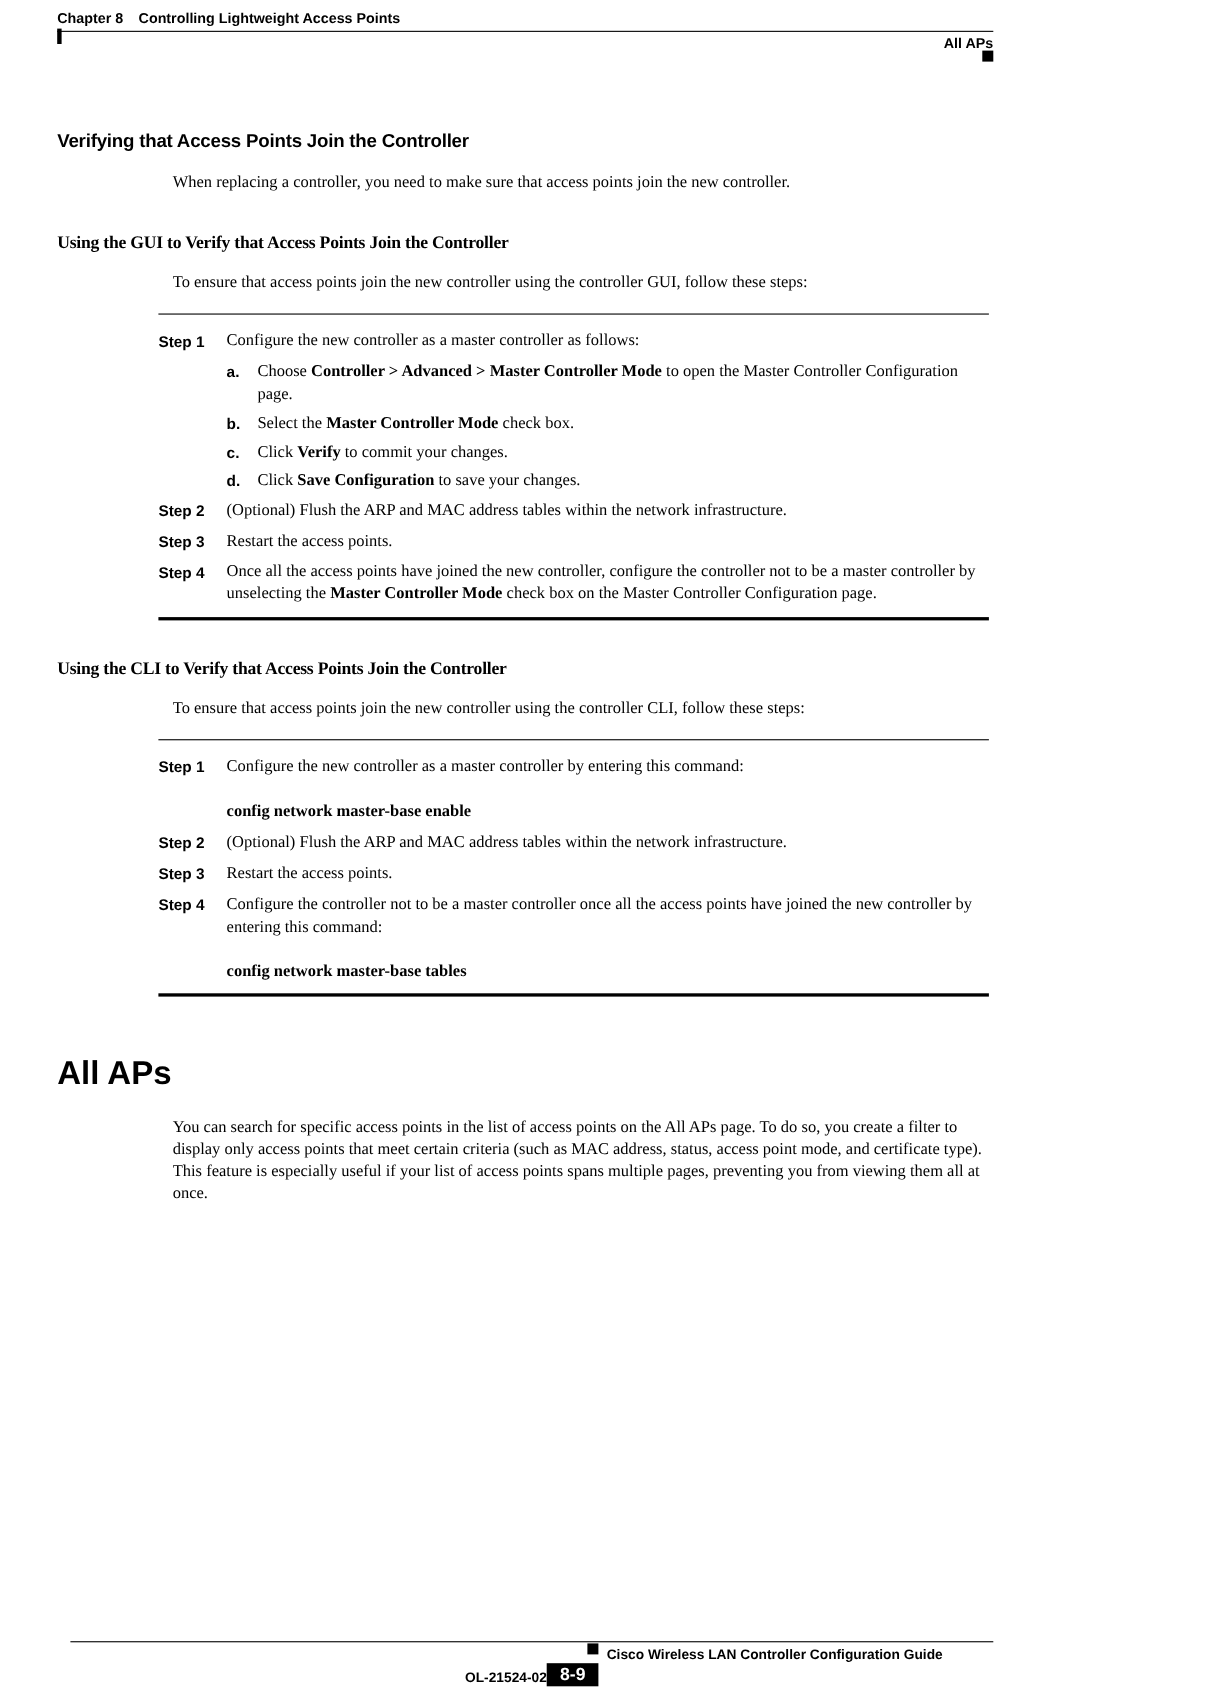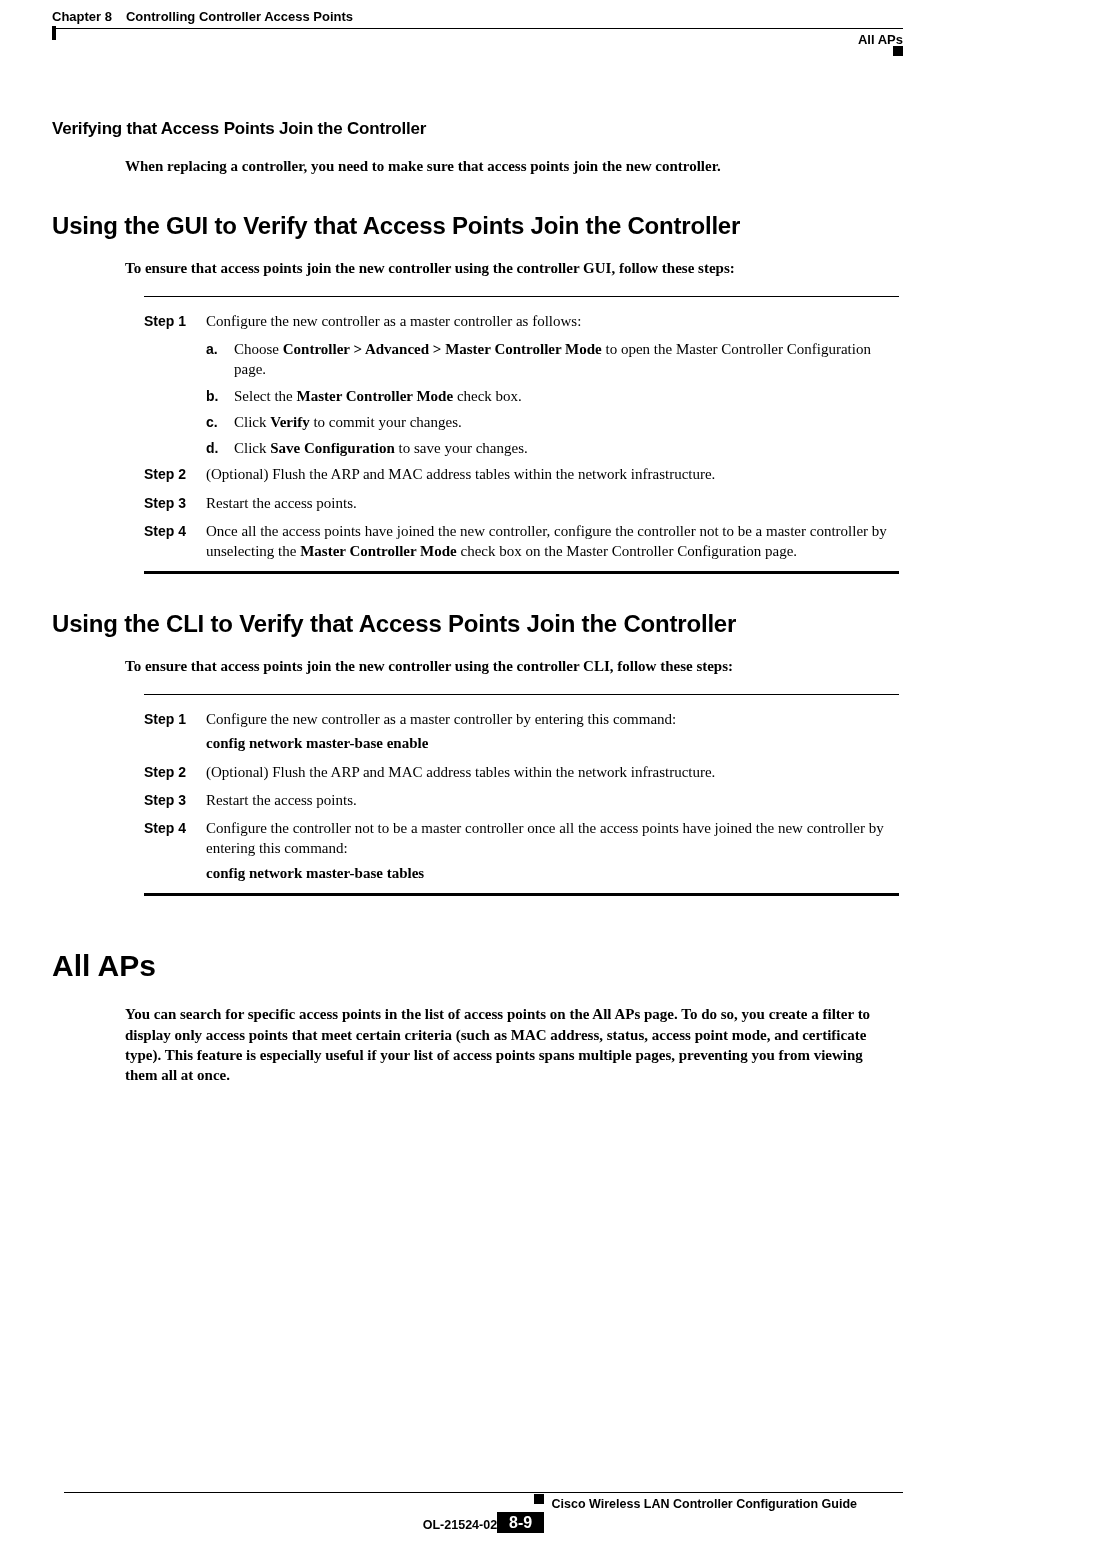--- a/index.html
+++ b/index.html
@@ -60,30 +60,29 @@
     padding-top: 70px;
   }
   h1 {
     font-family: Arial, Helvetica, sans-serif;
     font-weight: bold;
     font-size: 17px;
     margin: 0 0 14px 0;
     letter-spacing: -0.2px;
   }
   h2 {
-    font-family: Liberation Sans, sans-serif;
-    font-weight: bold;
-    font-size: 24px;
+    font-family: Liberation Serif, serif;
+    font-weight: bold;
+    font-size: 16px;
     margin: 34px 0 12px 0;
     letter-spacing: -0.2px;
   }
   .body-indent {
-    margin-left: 73px;
+    margin-left: 105px;
     margin-right: 4px;
-    font-weight: bold;
   }
   .step-block {
     margin-left: 92px;
     margin-right: 4px;
   }
   .step-row {
     display: flex;
     align-items: flex-start;
     margin-bottom: 8px;
   }
@@ -113,21 +112,21 @@
     border: none;
     border-top: 1px solid #000;
     margin: 18px 0 14px 0;
   }
   .thick-rule {
     border: none;
     border-top: 3px solid #000;
     margin: 10px 0 24px 0;
   }
   .bold { font-weight: bold; }
-  .cmd { font-weight: bold; margin-top:4px; }
+  .cmd { font-weight: bold; margin-top:20px; }
   .big-h {
     font-family: Arial, Helvetica, sans-serif;
     font-weight: bold;
     font-size: 30px;
     margin: 50px 0 18px 0;
   }
   .footer {
     position: absolute;
     left: 64px;
     right: 52px;
@@ -176,21 +175,21 @@
 </head>
 <body>
 
 <div class="page">
 
   <div class="sqlite-left"></div>
   <div class="sqlite-right"></div>
   <div class="hdr">
     <div class="hdr-top">
       <span class="chapter">Chapter 8</span>
-      <span>Controlling Controller Access Points</span>
+      <span>Controlling Lightweight Access Points</span>
     </div>
     <hr class="hdr-rule">
     <div class="hdr-right">All APs</div>
   </div>
 
   <div class="content">
 
     <h1>Verifying that Access Points Join the Controller</h1>
     <p class="body-indent">When replacing a controller, you need to make sure that access points join the new controller.</p>
 

